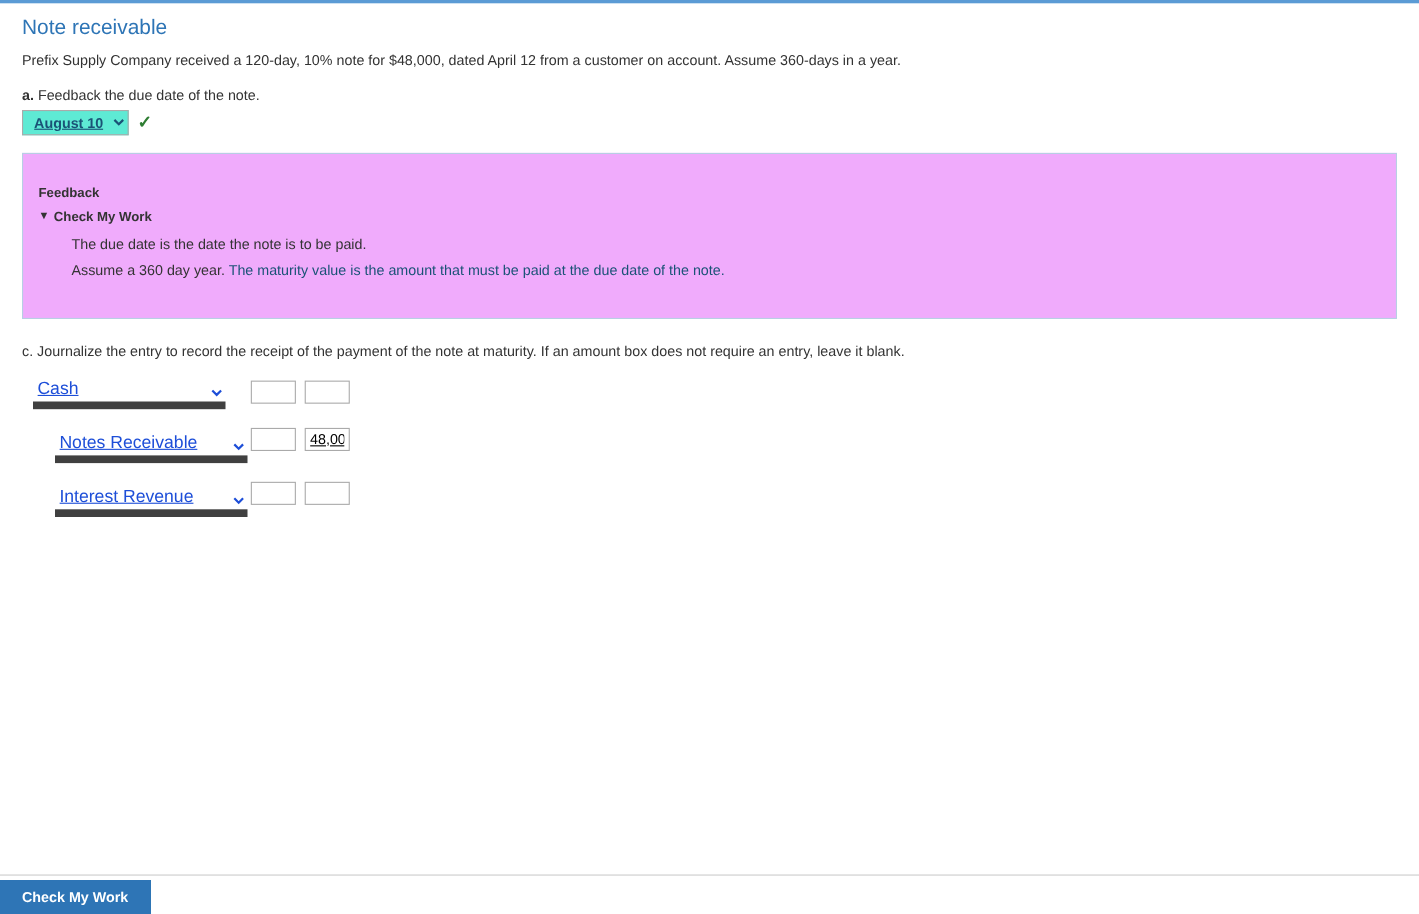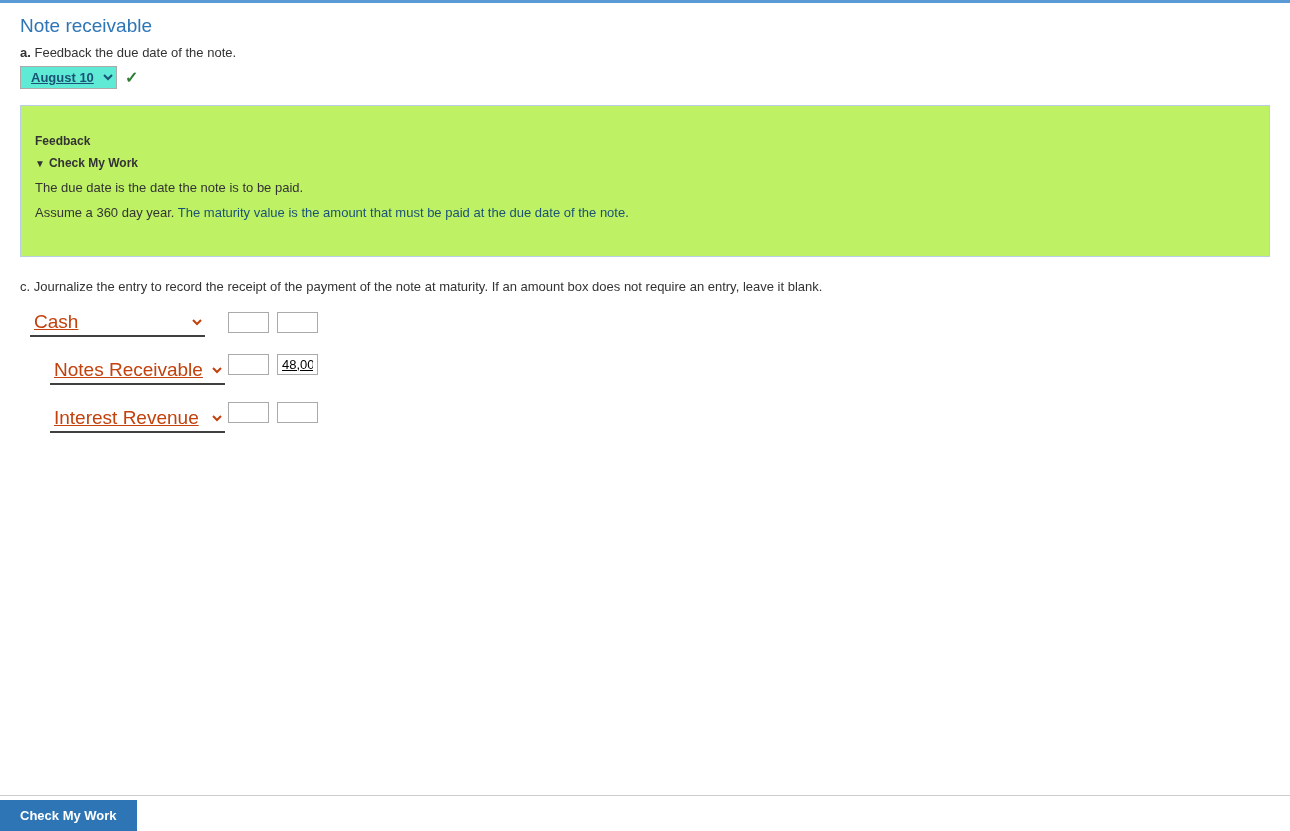--- a/index.html
+++ b/index.html
@@ -83,21 +83,21 @@
     }
 
     .maturity-input {
       border: 1px solid #aaa;
       padding: 2px 4px;
       font-size: 13px;
       width: 70px;
     }
 
     .feedback-box {
-      background: #bef264;
+      background: #f0abfc;
       border: 1px solid #b8cfe4;
       margin: 16px 0;
       padding: 28px 14px;
     }
 
     .feedback-title {
       font-size: 12px;
       font-weight: bold;
       color: #333;
       margin-bottom: 8px;
@@ -115,20 +115,21 @@
 
     .check-my-work::before {
       content: '▼';
       font-size: 10px;
     }
 
     .feedback-text {
       font-size: 13px;
       line-height: 1.6;
       margin-bottom: 4px;
+      margin-left: 30px;
     }
 
     .highlight-blue {
       color: #1a5276;
     }
 
     .section-c {
       margin-top: 20px;
     }
 
@@ -170,23 +171,23 @@
 
     .journal-row {
       display: flex;
       align-items: center;
       margin-bottom: 6px;
     }
 
     .account-select {
       width: 175px;
       border: none;
-      border-bottom: 2px solid #404040;
-      font-size: 19px;
-      color: #c2410c;
+      border-bottom: 7px solid #404040;
+      font-size: 16px;
+      color: #1d4ed8;
       text-decoration: underline;
       background: transparent;
       cursor: pointer;
       padding: 2px 0;
     }
 
     .amount-input {
       width: 41px;
       border: 1px solid #aaa;
       padding: 2px 4px;
@@ -229,20 +230,21 @@
   </style>
 </head>
 <body>
 
 <div class="top-border"></div>
 
 <div class="main-content">
 
   <div class="page-title">Note receivable</div>
 
+  <div class="problem-text">Prefix Supply Company received a 120-day, 10% note for $48,000, dated April 12 from a customer on account. Assume 360-days in a year.</div>
 
   <div class="section">
     <div class="section-label">
       <span class="part">a.</span><span> Feedback the due date of the note.</span>
     </div>
     <div class="due-date-row">
       <select class="due-date-select">
         <option>August 10</option>
         <option>August 9</option>
         <option>August 11</option>

